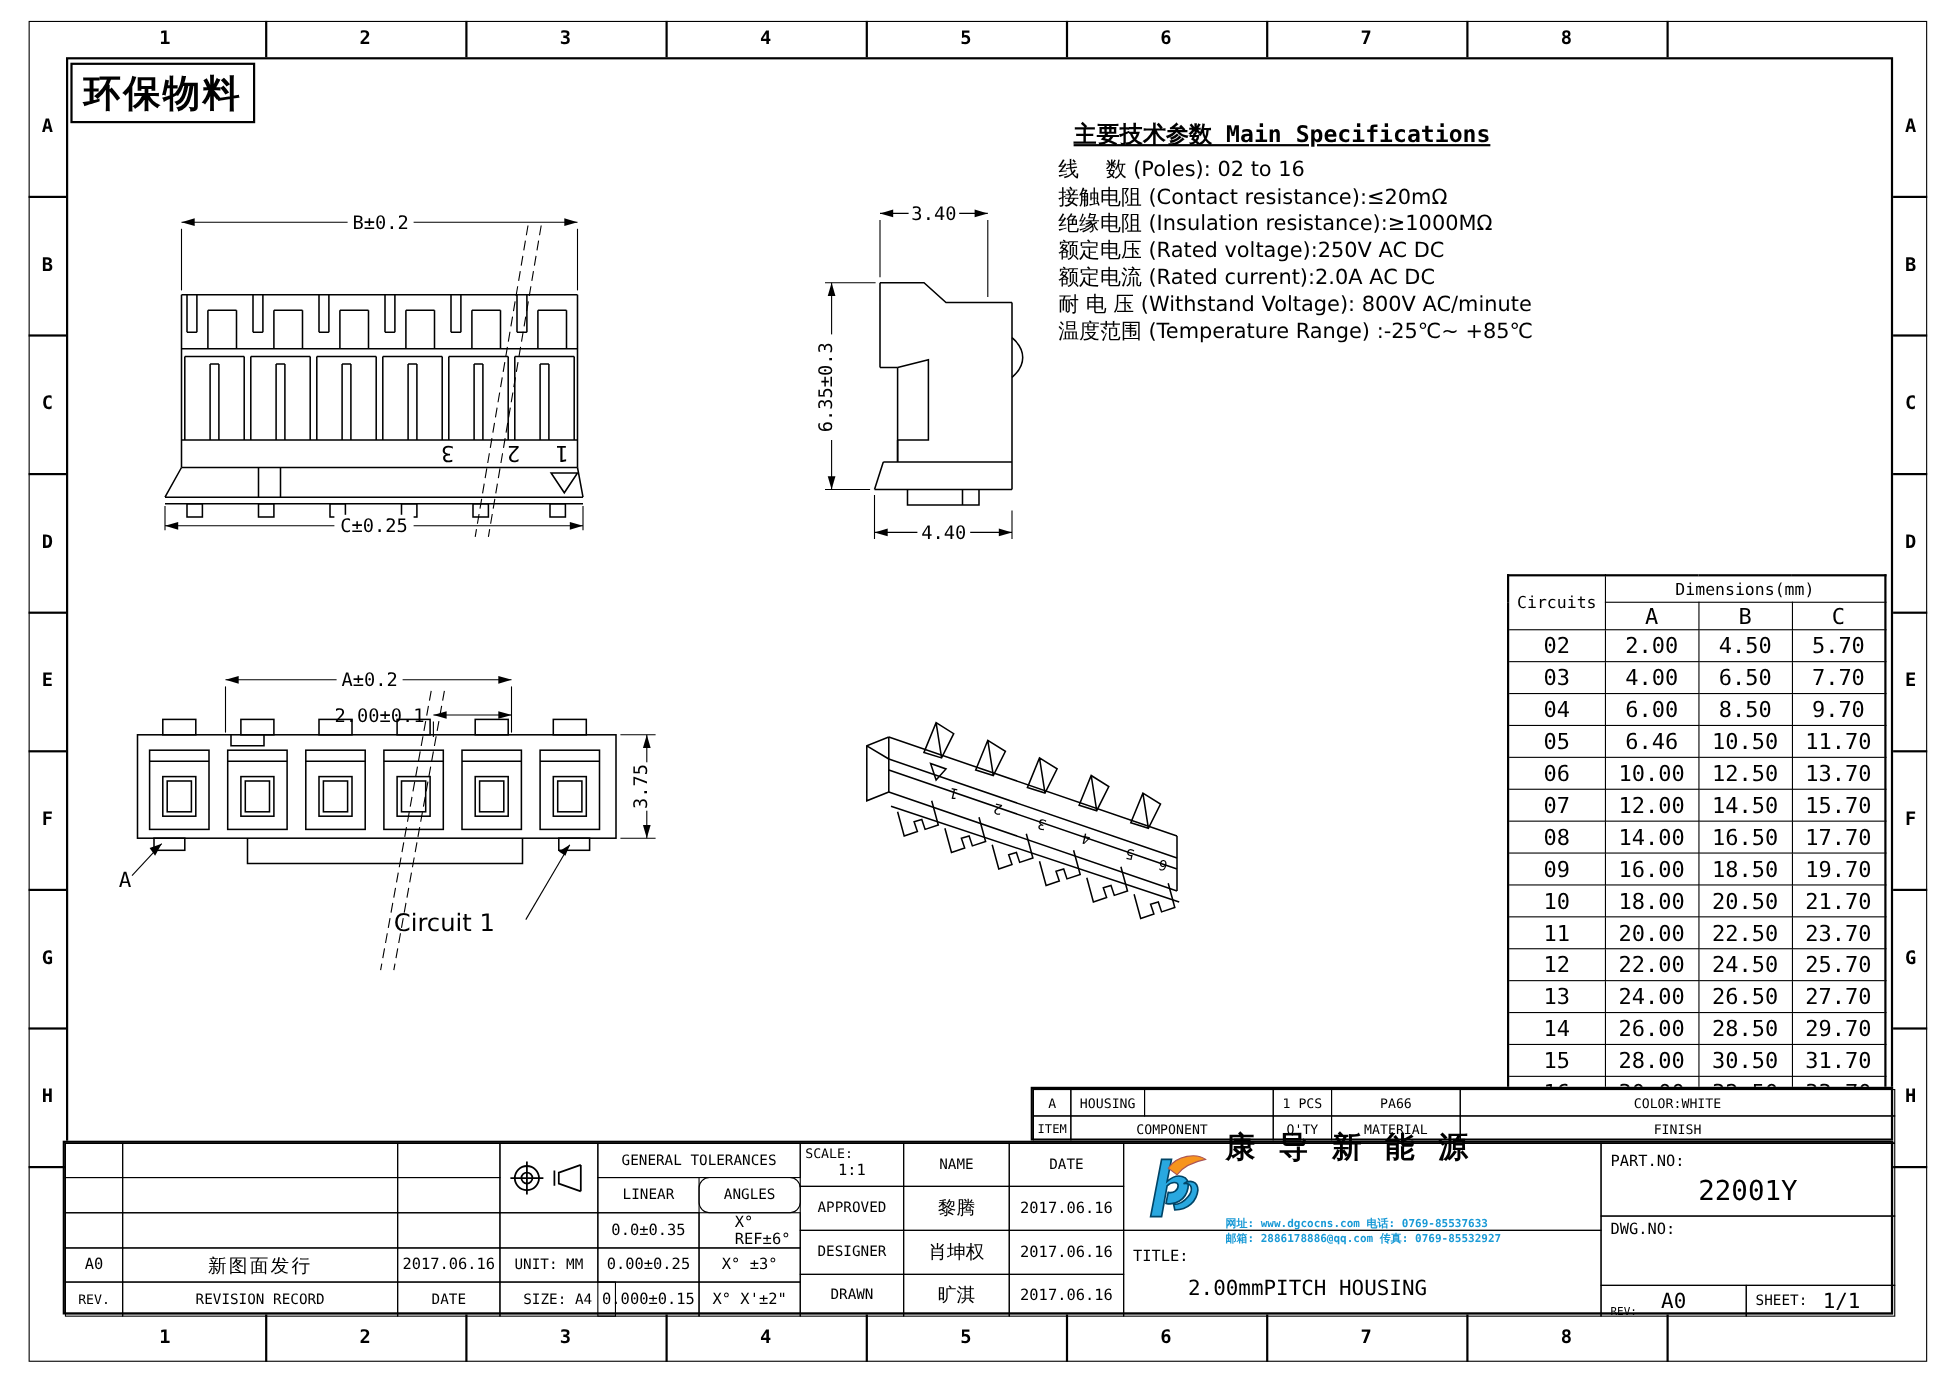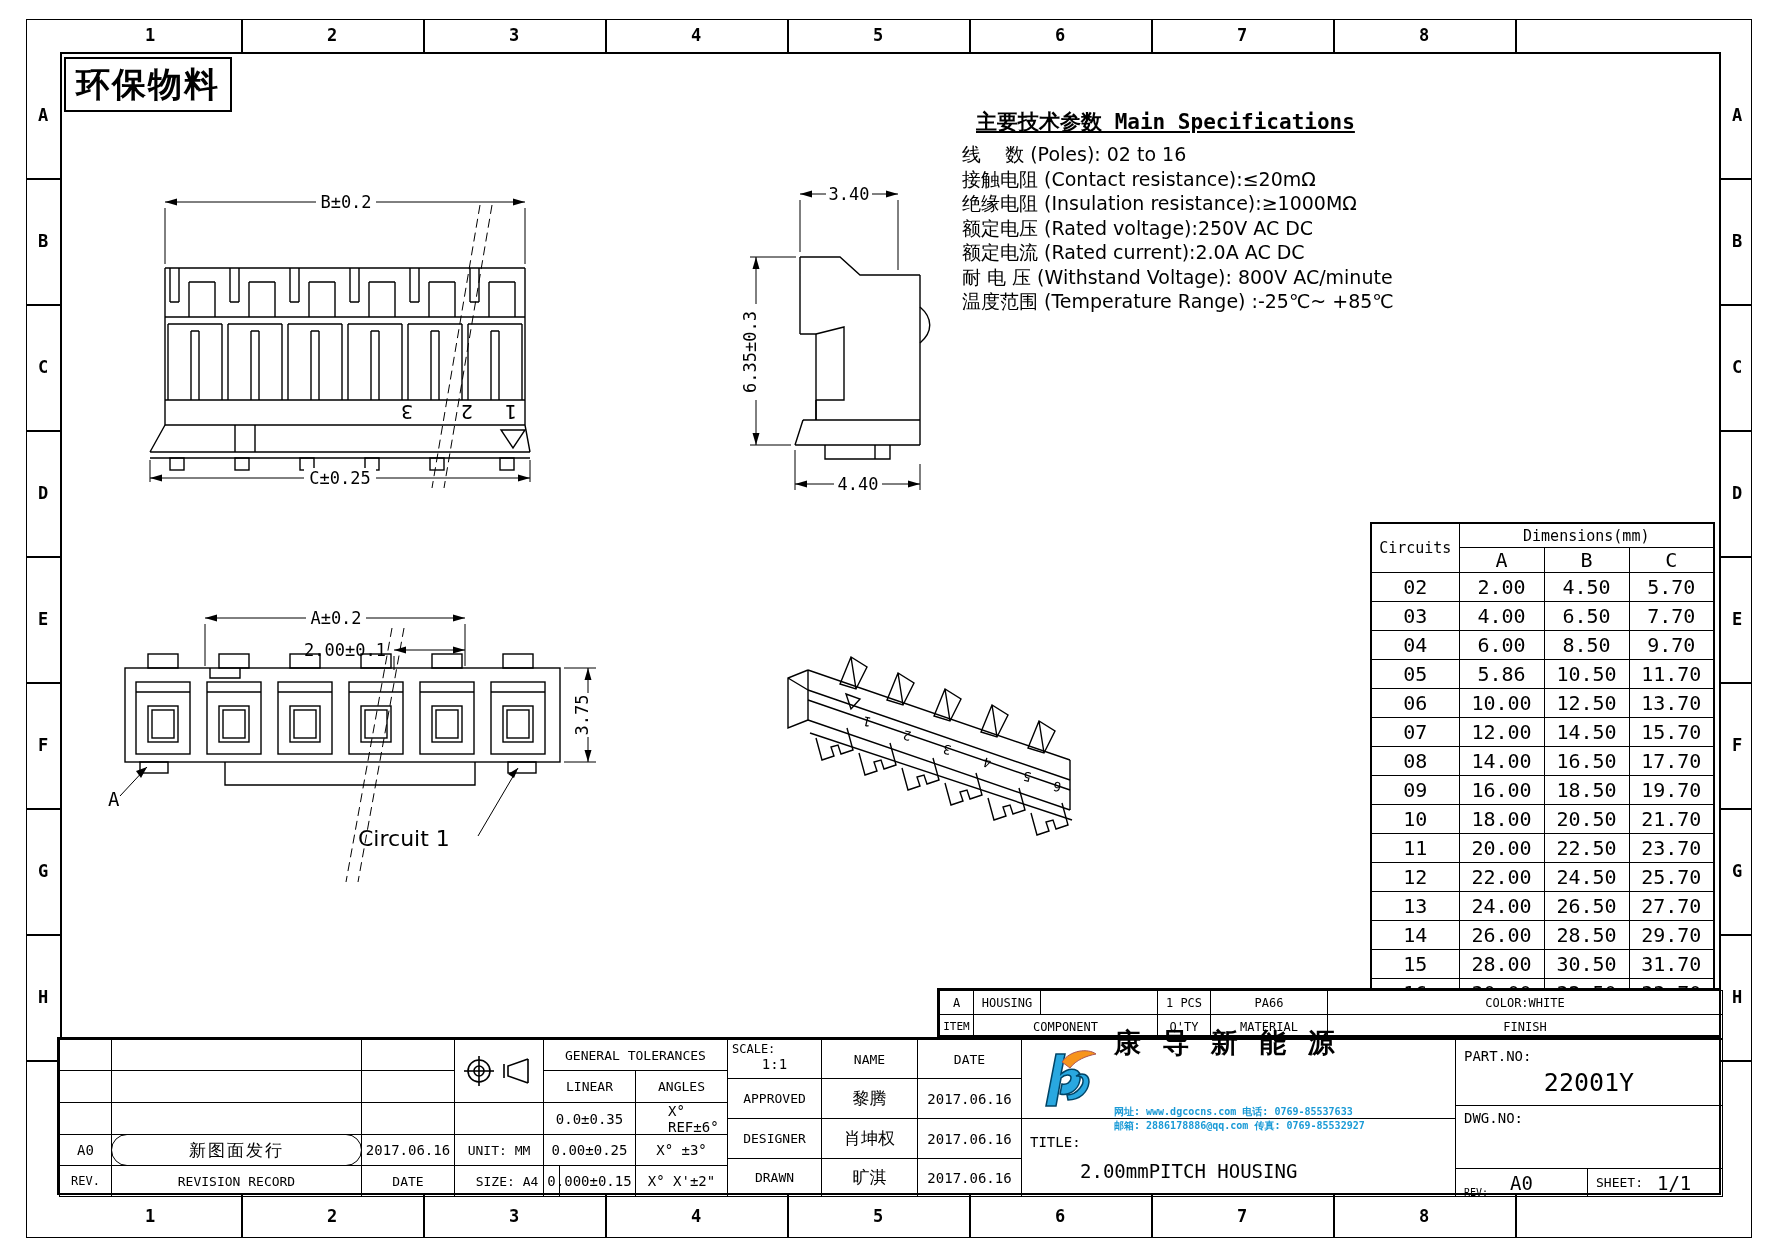--- a/index.html
+++ b/index.html
@@ -278,21 +278,21 @@
           <td>7.70</td>
         </tr>
         <tr>
           <td>04</td>
           <td>6.00</td>
           <td>8.50</td>
           <td>9.70</td>
         </tr>
         <tr>
           <td>05</td>
-          <td>5.86</td>
+          <td>6.46</td>
           <td>10.50</td>
           <td>11.70</td>
         </tr>
         <tr>
           <td>06</td>
           <td>10.00</td>
           <td>12.50</td>
           <td>13.70</td>
         </tr>
         <tr>
@@ -377,42 +377,42 @@
     <div class="cell" style="left:0;top:0;width:53px;height:32px;"></div>
     <div class="cell" style="left:52px;top:0;width:251px;height:32px;"></div>
     <div class="cell" style="left:302px;top:0;width:94px;height:32px;"></div>
     <div class="cell" style="left:0;top:31px;width:53px;height:33px;"></div>
     <div class="cell" style="left:52px;top:31px;width:251px;height:33px;"></div>
     <div class="cell" style="left:302px;top:31px;width:94px;height:33px;"></div>
     <div class="cell" style="left:0;top:63px;width:53px;height:33px;"></div>
     <div class="cell" style="left:52px;top:63px;width:251px;height:33px;"></div>
     <div class="cell" style="left:302px;top:63px;width:94px;height:33px;"></div>
     <div class="cell" style="left:0;top:95px;width:53px;height:32px;font-size:14px;">A0</div>
-    <div class="cell cjk" style="left:52px;top:95px;width:251px;height:32px;font-size:17px;letter-spacing:2px;border-radius:16px;">新图面发行</div>
+    <div class="cell cjk" style="left:52px;top:95px;width:251px;height:32px;font-size:17px;letter-spacing:2px;">新图面发行</div>
     <div class="cell" style="left:302px;top:95px;width:94px;height:32px;font-size:14px;">2017.06.16</div>
     <div class="cell" style="left:0;top:126px;width:53px;height:32px;font-size:12px;">REV.</div>
     <div class="cell" style="left:52px;top:126px;width:251px;height:32px;font-size:13px;">REVISION RECORD</div>
     <div class="cell" style="left:302px;top:126px;width:94px;height:32px;font-size:13px;">DATE</div>
 
     <div class="cell" style="left:395px;top:0;width:90px;height:64px;">
       <svg width="70" height="30" viewBox="0 0 70 30" style="position:static;">
         <circle cx="15" cy="15" r="11" style="stroke-width:1.6"></circle>
         <circle cx="15" cy="15" r="5" style="stroke-width:1.6"></circle>
         <line x1="0" y1="15" x2="30" y2="15" style="stroke-width:1.6"></line>
         <line x1="15" y1="0" x2="15" y2="30" style="stroke-width:1.6"></line>
         <path d="M64,3 V27 M64,3 L44,10 V20 L64,27 M40,8 V22" style="stroke-width:1.6"></path>
       </svg>
     </div>
     <div class="cell" style="left:395px;top:63px;width:90px;height:33px;"></div>
     <div class="cell" style="left:395px;top:95px;width:90px;height:32px;font-size:13px;">UNIT: MM</div>
     <div class="cell" style="left:395px;top:126px;width:106px;height:32px;font-size:13px;">SIZE: A4</div>
 
     <div class="cell" style="left:484px;top:0;width:185px;height:32px;font-size:13px;">GENERAL TOLERANCES</div>
     <div class="cell" style="left:484px;top:31px;width:93px;height:33px;font-size:13px;">LINEAR</div>
-    <div class="cell" style="left:576px;top:31px;width:93px;height:33px;font-size:13px;">ANGLES</div>
+    <div class="cell" style="left:576px;top:31px;width:93px;height:33px;font-size:13px;border-radius:10px;">ANGLES</div>
     <div class="cell" style="left:484px;top:63px;width:93px;height:33px;font-size:14px;">0.0±0.35</div>
     <div class="cell" style="left:576px;top:63px;width:93px;height:33px;font-size:14px;padding-left:32px;">X° REF±6°</div>
     <div class="cell" style="left:484px;top:95px;width:93px;height:32px;font-size:14px;">0.00±0.25</div>
     <div class="cell" style="left:576px;top:95px;width:93px;height:32px;font-size:14px;">X° ±3°</div>
     <div class="cell" style="left:484px;top:126px;width:93px;height:32px;font-size:14px;">0.000±0.15</div>
     <div class="cell" style="left:576px;top:126px;width:93px;height:32px;font-size:14px;">X° X'±2"</div>
 
     <div class="cell" style="left:668px;top:0;width:95px;height:40px;flex-direction:column;align-items:flex-start;justify-content:flex-start;padding:2px 4px;">
       <span style="font-size:12px;">SCALE:</span>
       <span style="font-size:14px;align-self:center;">1:1</span>

